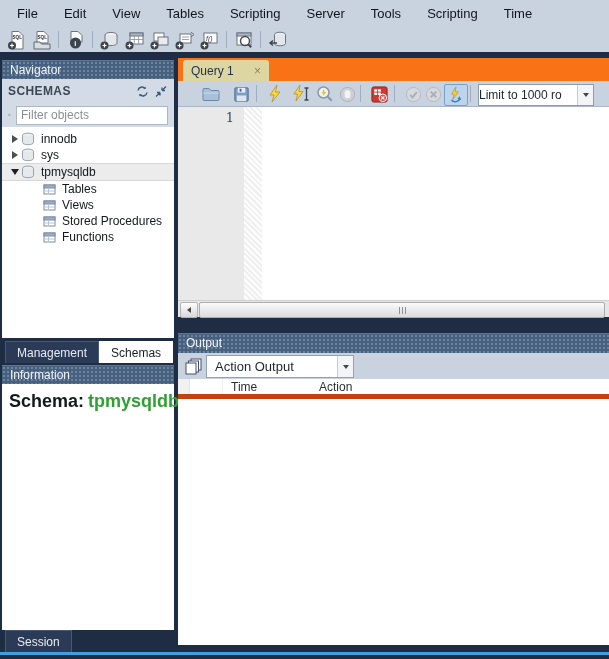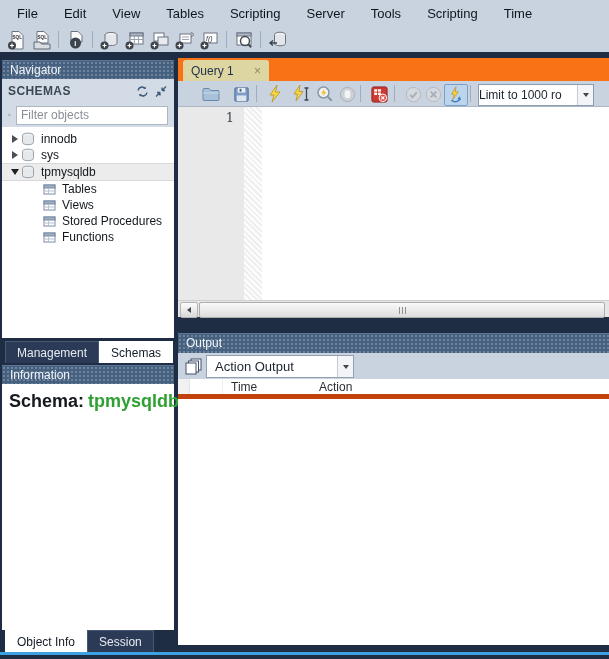--- a/index.html
+++ b/index.html
@@ -320,21 +320,20 @@
 <div class="abs panel-header" id="info-header">
   <span>Information</span>
 </div>
 <div class="abs" id="info-body">
   <div id="schema-line">
     <span>Schema:</span><span id="schema-name">tpmysqldb</span>
   </div>
 </div>
 
 <div class="abs" id="left-bottom-tabs">
-  <span class="ltab active">Object Info</span>
   <span class="ltab inactive">Session</span>
 </div>
 
 <div class="abs" id="qtabbar">
   <div id="query-tab">
     <span class="qlbl">Query 1</span>
     <span class="qclose">×</span>
   </div>
 </div>
 

